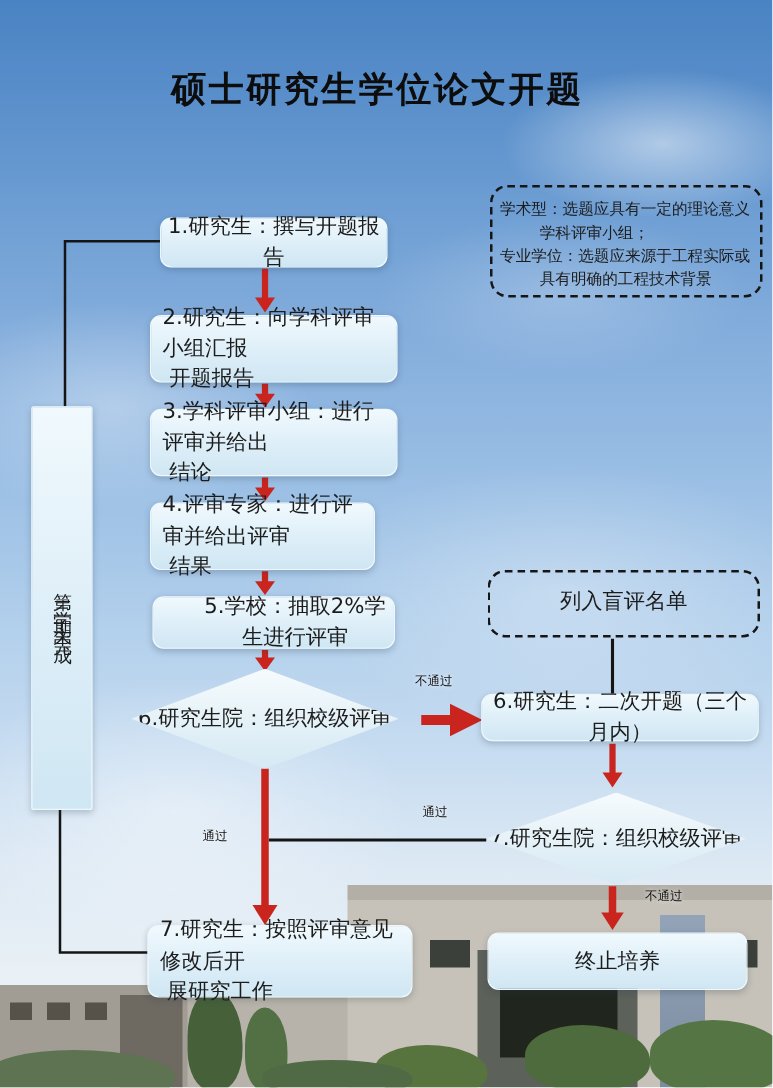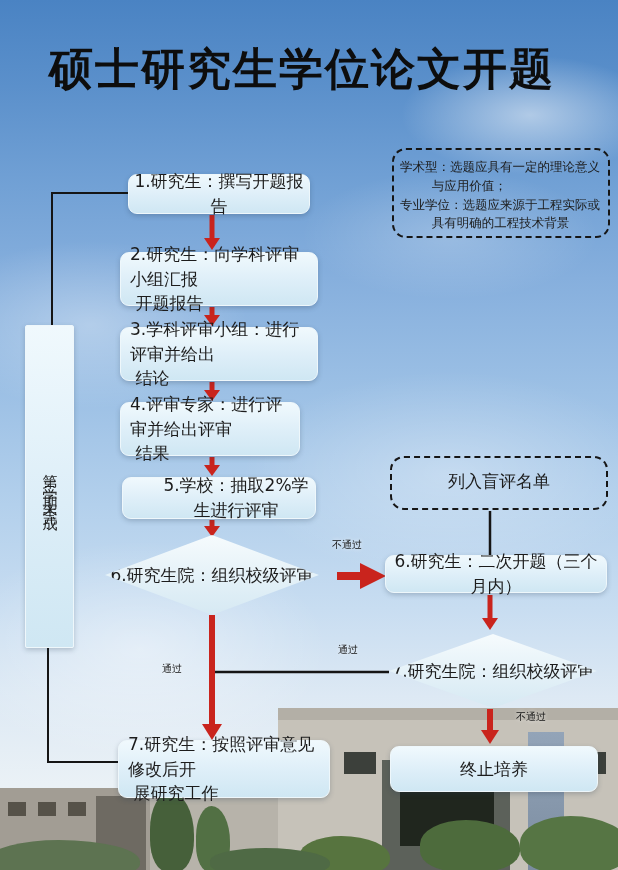--- a/index.html
+++ b/index.html
@@ -19,22 +19,22 @@
        box-shadow:0 2px 5px rgba(40,60,80,.25);}
   .pre{white-space:pre-wrap;}
   .cxy{display:flex;align-items:center;justify-content:center;text-align:center;}
   .lft{display:flex;align-items:center;}
   .fs13{font-size:17px;line-height:1.45;}
   .dashed{background:transparent;border:2px dashed #161616;border-radius:14px;}
   .diamond{background:linear-gradient(180deg,#f6fbfd 0%,#e2f0f7 60%,#d6e9f3 100%);
        clip-path:polygon(50% 0,100% 50%,50% 100%,0 50%);}
   .vtext{writing-mode:vertical-rl;text-orientation:upright;letter-spacing:7px;font-size:15px;}
   .lbl{position:absolute;z-index:4;font-size:10px;color:#121212;text-shadow:0 0 4px rgba(255,255,255,.8);}
-  #title{position:absolute;left:0;top:40px;width:604px;text-align:center;z-index:3;
-       font-size:44px;font-weight:600;letter-spacing:2px;color:#0d0d0d;}
+  #title{position:absolute;left:0;top:53px;width:604px;text-align:center;z-index:3;
+       font-size:28px;font-weight:600;letter-spacing:2px;color:#0d0d0d;}
 </style>
 </head>
 <body>
 
 <div id="stage">
 
   <div class="cloud" style="left:400px;top:55px;width:260px;height:120px;background:radial-gradient(ellipse,rgba(255,255,255,.5),transparent 70%);"></div>
   <div class="cloud" style="left:-70px;top:240px;width:320px;height:170px;background:radial-gradient(ellipse,rgba(255,255,255,.32),transparent 70%);"></div>
   <div class="cloud" style="left:240px;top:370px;width:420px;height:210px;background:radial-gradient(ellipse,rgba(255,255,255,.3),transparent 70%);"></div>
   <div class="cloud" style="left:-50px;top:540px;width:380px;height:220px;background:radial-gradient(ellipse,rgba(255,255,255,.42),transparent 70%);"></div>
@@ -98,21 +98,21 @@
       </g>
     <g fill="#c9241d" stroke="#c9241d">
       <line x1="490" y1="709" x2="490" y2="731" stroke-width="6"></line>
         <polygon points="481,730 499,730 490,744" stroke="none"></polygon>
       </g>
   </svg>
 
   <div id="title">硕士研究生学位论文开题</div>
 
   <div class="node dashed pre" style="left:392px;top:148px;width:218px;height:90px;padding:8px 6px;font-size:12.5px;line-height:1.5;">学术型：选题应具有一定的理论意义
-        与应用价值；
+        学科评审小组；
 专业学位：选题应来源于工程实际或
         具有明确的工程技术背景</div>
 
   <div class="node box cxy" style="left:25px;top:325px;width:49px;height:323px;border-radius:2px;">
     <span class="vtext">第三学期末完成</span>
   </div>
 
   <div class="node box cxy fs13" style="left:128px;top:174px;width:182px;height:40px;">1.研究生：撰写开题报告</div>
   <div class="node box lft fs13 pre" style="left:120px;top:252px;width:198px;height:54px;padding:4px 9px;">2.研究生：向学科评审小组汇报
  开题报告</div>

